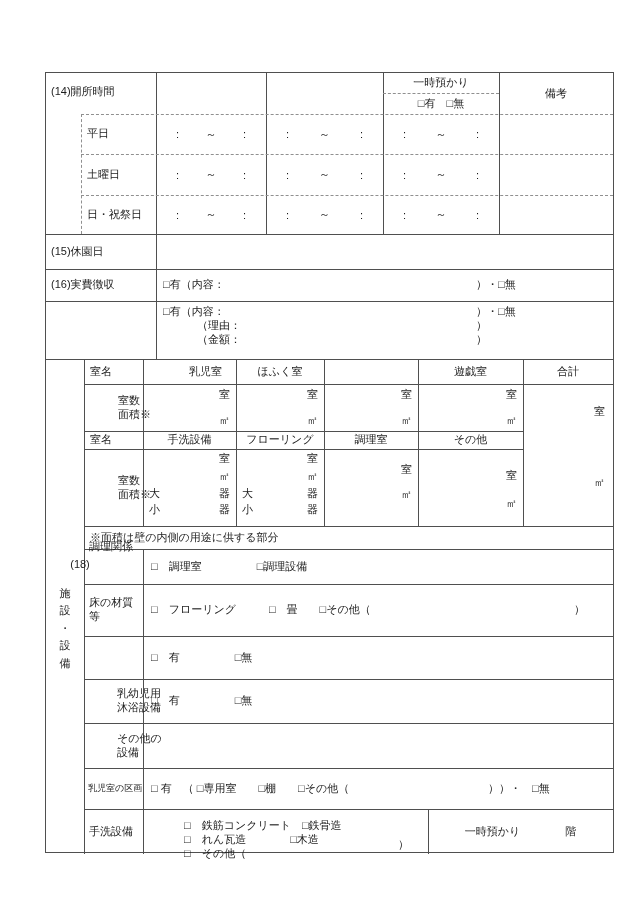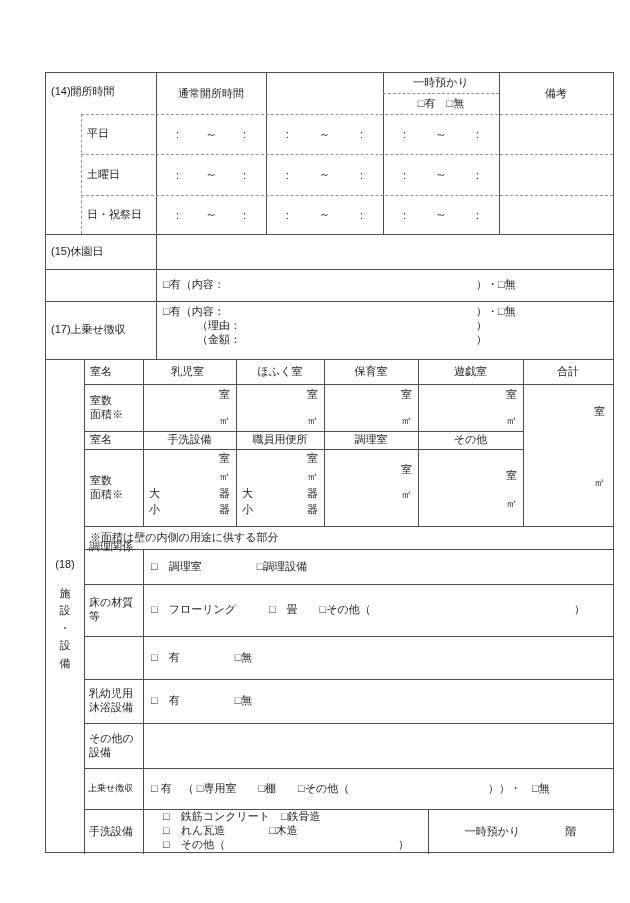--- a/index.html
+++ b/index.html
@@ -7,21 +7,21 @@
         font-family:"Liberation Sans",sans-serif;color:#1c1c1c;font-size:11px;overflow:hidden;}
   .form{position:absolute;left:45px;top:72px;width:569px;height:781px;
         border:1px solid #4f4f4f;box-sizing:border-box;}
   .ln{position:absolute;background:#4f4f4f;}
   .vl{width:1px;}
   .hl{height:1px;}
   .dv{position:absolute;width:0;border-left:1px dashed #909090;}
   .dh{position:absolute;height:0;border-top:1px dashed #909090;}
   .cell{position:absolute;display:flex;align-items:center;box-sizing:border-box;line-height:1.25;}
   .ctr{justify-content:center;text-align:center;}
-  .pre{white-space:pre-line;}
+  .pre{white-space:pre-line;margin-left:28px;}
   .time{position:absolute;display:flex;align-items:center;justify-content:space-between;
         box-sizing:border-box;padding:0 20px;}
   .unitcell{position:absolute;display:flex;flex-direction:column;justify-content:space-between;
         align-items:flex-end;box-sizing:border-box;padding:3px 6px;}
   .stack{position:absolute;display:flex;flex-direction:column;box-sizing:border-box;}
   .rline{display:flex;justify-content:flex-end;}
   .bline{display:flex;justify-content:space-between;}
   .small{font-size:9px;letter-spacing:0;}
   .vtext{text-align:center;white-space:pre-line;line-height:17.5px;}
 </style>
@@ -60,21 +60,20 @@
     <div class="ln hl" style="top:695px;left:38px;width:529px"></div>
     <div class="ln hl" style="top:736px;left:38px;width:529px"></div>
 
     <div class="dv" style="left:35px;top:41px;height:120px"></div>
     <div class="dh" style="top:41px;left:35px;width:532px"></div>
     <div class="dh" style="top:81px;left:35px;width:532px"></div>
     <div class="dh" style="top:122px;left:35px;width:532px"></div>
     <div class="dh" style="top:20px;left:337px;width:116px"></div>
 
     <div class="cell" style="left:5px;top:6px;width:102px;height:26px">(14)開所時間</div>
-    <div class="cell ctr" style="left:110px;top:0;width:110px;height:41px">通常開所時間</div>
     <div class="cell ctr" style="left:337px;top:0;width:116px;height:20px">一時預かり</div>
     <div class="cell ctr" style="left:337px;top:20px;width:116px;height:21px">□有　□無</div>
     <div class="cell ctr" style="left:453px;top:0;width:114px;height:41px">備考</div>
 
     <div class="cell" style="left:41px;top:41px;width:66px;height:40px">平日</div>
     <div class="cell" style="left:41px;top:81px;width:66px;height:41px">土曜日</div>
     <div class="cell" style="left:41px;top:122px;width:66px;height:39px">日・祝祭日</div>
 
     <div class="time" style="left:110px;top:41px;width:110px;height:40px">
         <span>:</span>
@@ -117,42 +116,41 @@
         <span>:</span>
       </div>
     <div class="time" style="left:337px;top:122px;width:116px;height:39px">
         <span>:</span>
         <span>～</span>
         <span>:</span>
       </div>
 
     <div class="cell" style="left:5px;top:161px;width:104px;height:35px">(15)休園日</div>
 
+    <div class="cell" style="left:5px;top:196px;width:104px;height:32px">(16)実費徴収</div>
     <div class="cell" style="left:117px;top:196px;width:300px;height:32px">□有（内容：</div>
     <div class="cell" style="left:430px;top:196px;width:130px;height:32px">）・□無</div>
 
-    <div class="cell" style="left:5px;top:228px;width:104px;height:58px">(17)上乗せ徴収</div>
     <div class="cell" style="left:117px;top:232px;width:300px;height:14px">□有（内容：</div>
     <div class="cell" style="left:430px;top:232px;width:130px;height:14px">）・□無</div>
     <div class="cell" style="left:151px;top:246px;width:300px;height:14px">（理由：</div>
     <div class="cell" style="left:430px;top:246px;width:130px;height:14px">）</div>
     <div class="cell" style="left:151px;top:260px;width:300px;height:14px">（金額：</div>
     <div class="cell" style="left:430px;top:260px;width:130px;height:14px">）</div>
 
-    <div class="cell ctr" style="left:0;top:484px;width:38px;height:16px">(18)</div>
+    <div class="cell ctr" style="left:15px;top:484px;width:38px;height:16px">(18)</div>
     <div class="cell ctr vtext" style="left:0;top:508px;width:38px;height:95px">施
 設
 ・
 設
 備</div>
 
     <div class="cell" style="left:44px;top:286px;width:52px;height:25px">室名</div>
-    <div class="cell ctr" style="left:95px;top:286px;width:93px;height:25px">乳児室</div>
+    <div class="cell ctr" style="left:113px;top:286px;width:93px;height:25px">乳児室</div>
     <div class="cell ctr" style="left:190px;top:286px;width:88px;height:25px">ほふく室</div>
-    <div class="cell ctr" style="left:278px;top:286px;width:94px;height:25px">保育室</div>
     <div class="cell ctr" style="left:372px;top:286px;width:105px;height:25px">遊戯室</div>
     <div class="cell ctr" style="left:477px;top:286px;width:90px;height:25px">合計</div>
 
     <div class="cell pre" style="left:44px;top:311px;width:52px;height:47px">室数
 面積※</div>
     <div class="unitcell" style="left:97px;top:311px;width:93px;height:47px">
         <span>室</span>
         <span>㎡</span>
       </div>
     <div class="unitcell" style="left:190px;top:311px;width:88px;height:47px">
@@ -168,21 +166,21 @@
         <span>㎡</span>
       </div>
 
     <div style="position:absolute;left:477px;top:311px;width:90px;height:142px">
       <span style="position:absolute;top:20px;right:8px">室</span>
       <span style="position:absolute;top:91px;right:8px">㎡</span>
     </div>
 
     <div class="cell" style="left:44px;top:358px;width:52px;height:18px">室名</div>
     <div class="cell ctr" style="left:97px;top:358px;width:93px;height:18px">手洗設備</div>
-    <div class="cell ctr" style="left:190px;top:358px;width:88px;height:18px">職員用便所</div>
+    <div class="cell ctr" style="left:190px;top:358px;width:88px;height:18px">フローリング</div>
     <div class="cell ctr" style="left:278px;top:358px;width:94px;height:18px">調理室</div>
     <div class="cell ctr" style="left:372px;top:358px;width:105px;height:18px">その他</div>
 
     <div class="cell pre" style="left:44px;top:376px;width:52px;height:77px">室数
 面積※</div>
     <div class="stack" style="left:97px;top:376px;width:93px;height:77px;padding:2px 6px">
       <div class="rline" style="height:18px">
           <span>室</span>
         </div>
       <div class="rline" style="height:17px">
@@ -233,26 +231,26 @@
 
     <div class="cell" style="left:105px;top:563px;width:455px;height:43px">□　有　　　　　□無</div>
 
     <div class="cell pre" style="left:43px;top:606px;width:54px;height:44px">乳幼児用
 沐浴設備</div>
     <div class="cell" style="left:105px;top:606px;width:455px;height:44px">□　有　　　　　□無</div>
 
     <div class="cell pre" style="left:43px;top:650px;width:54px;height:45px">その他の
 設備</div>
 
-    <div class="cell small" style="left:42px;top:695px;width:56px;height:41px">上乗せ徴収</div>
+    <div class="cell small" style="left:42px;top:695px;width:56px;height:41px">乳児室の区画</div>
     <div class="cell" style="left:105px;top:695px;width:340px;height:41px">□ 有　（ □専用室　　□棚　　□その他（</div>
     <div class="cell" style="left:442px;top:695px;width:125px;height:41px">））・　□無</div>
 
     <div class="cell" style="left:43px;top:736px;width:54px;height:45px">手洗設備</div>
-    <div class="stack" style="left:91px;top:736px;width:285px;height:45px;padding:0 0 0 26px">
+    <div class="stack" style="left:112px;top:736px;width:285px;height:45px;padding:9px 0 0 26px">
       <div style="height:14px">□　鉄筋コンクリート　□鉄骨造</div>
       <div style="height:14px">□　れん瓦造　　　　□木造</div>
       <div style="height:14px">□　その他（</div>
     </div>
     <div class="cell" style="left:352px;top:765px;width:20px;height:14px">）</div>
     <div class="cell ctr" style="left:382px;top:736px;width:185px;height:45px;gap:45px">
       <span>一時預かり</span>
       <span>階</span>
     </div>
 

